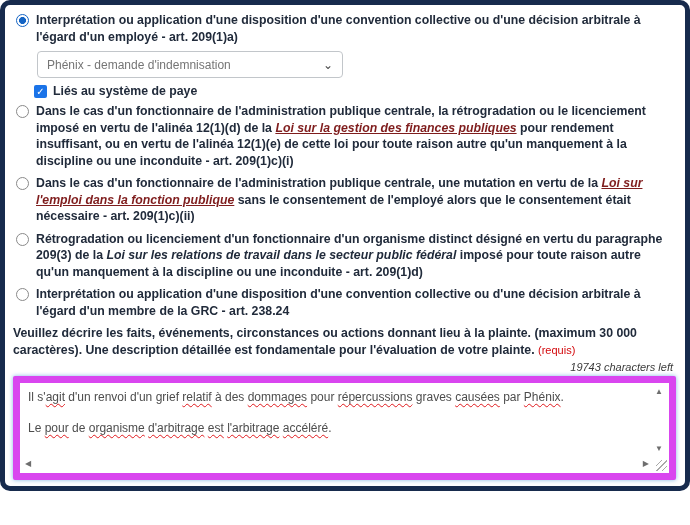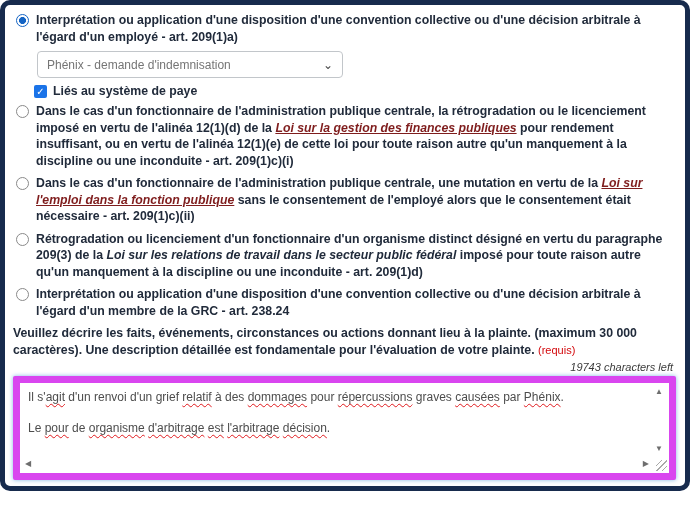--- a/index.html
+++ b/index.html
@@ -133,21 +133,21 @@
   <div class="question">
     <span>Veuillez décrire les faits, événements, circonstances ou actions donnant lieu à la plainte. (maximum 30 000 caractères). Une description détaillée est fondamentale pour l'évaluation de votre plainte.</span>
     <span class="requis">(requis)</span>
   </div>
 
   <div class="chars-left">19743 characters left</div>
 
   <div class="textarea">
     <div id="ta-content">
         <div class="ta-line"><span>Il s'</span><span class="misspell">agit</span><span> d'un renvoi d'un grief </span><span class="misspell">relatif</span><span> à des </span><span class="misspell">dommages</span><span> pour </span><span class="misspell">répercussions</span><span> graves </span><span class="misspell">causées</span><span> par </span><span class="misspell">Phénix</span><span>.</span></div>
-        <div class="ta-line"><span>Le </span><span class="misspell">pour</span><span> de </span><span class="misspell">organisme</span><span> </span><span class="misspell">d'arbitrage</span><span> </span><span class="misspell">est</span><span> </span><span class="misspell">l'arbitrage</span><span> </span><span class="misspell">décision</span><span>.</span></div>
+        <div class="ta-line"><span>Le </span><span class="misspell">pour</span><span> de </span><span class="misspell">organisme</span><span> </span><span class="misspell">d'arbitrage</span><span> </span><span class="misspell">est</span><span> </span><span class="misspell">l'arbitrage</span><span> </span><span class="misspell">accéléré</span><span>.</span></div>
       </div>
     <span class="sa sa-up">▲</span>
     <span class="sa sa-down">▼</span>
     <span class="sa sa-left">◀</span>
     <span class="sa sa-right">▶</span>
     <span class="grip"></span>
   </div>
 
 </div>
 

